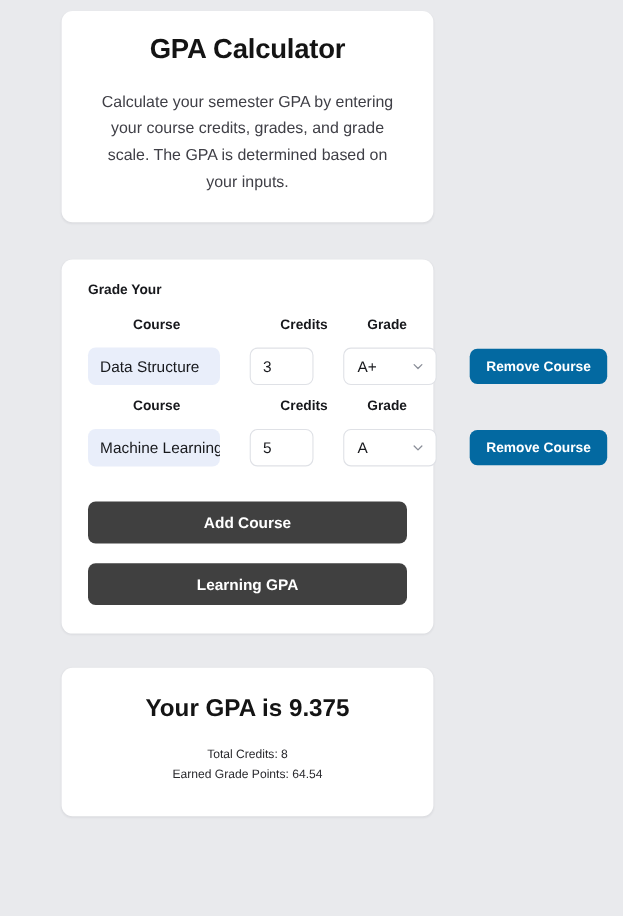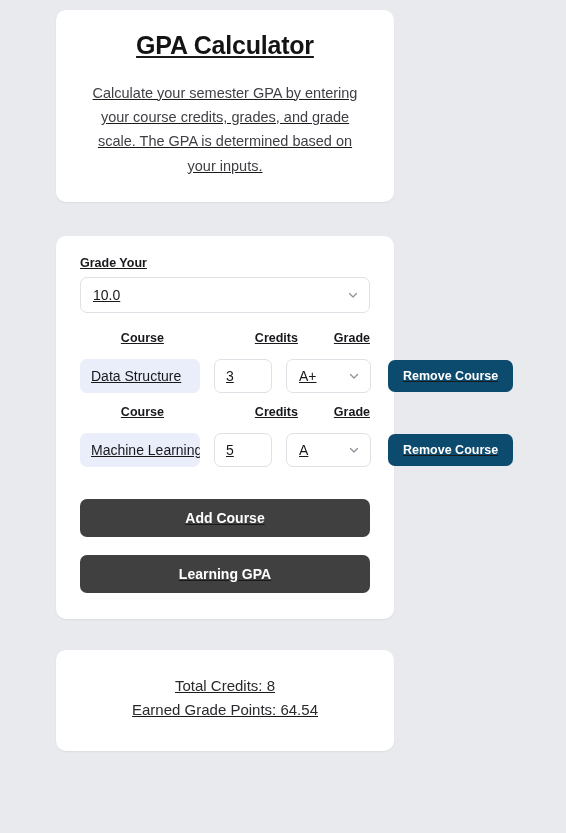--- a/index.html
+++ b/index.html
@@ -12,21 +12,20 @@
     background: #e9eaed;
     font-family: "Liberation Sans", sans-serif;
     color: #1a1a1a;
     overflow: hidden;
   }
   .page {
     width: 450px;
     height: 833px;
     box-sizing: border-box;
     padding: 10px 56px 0 56px;
-    text-decoration: underline;
   }
   .card {
     background: #ffffff;
     border-radius: 10px;
     box-shadow: 0 1px 2px rgba(16, 24, 40, 0.06);
   }
 
   
   .header-card {
     padding: 22px 24px 24px 24px;
@@ -101,20 +100,21 @@
     margin-bottom: 7px;
     justify-content: flex-end;
   }
   .lbl-course { width: 120px; flex: 0 0 120px; }
   .lbl-credits { width: 65px; flex: 0 0 65px; margin-left: 14px; }
   .lbl-grade { flex: 0 0 auto; margin-left: 14px; }
 
   .inputs {
     display: flex;
     align-items: center;
+    gap: 13px;
   }
   .course-input {
     box-sizing: border-box;
     width: 120px;
     flex: 0 0 120px;
     height: 34px;
     background: #e9eefa;
     border: none;
     border-radius: 7px;
     padding: 0 11px;
@@ -160,21 +160,21 @@
     color: #17181c;
     display: flex;
     align-items: center;
   }
   .remove-btn {
     box-sizing: border-box;
     margin-left: 17px;
     flex: 0 0 auto;
     height: 32px;
     padding: 12px 15px;
-    background: #0c4a6e;
+    background: #0369a1;
     border: none;
     border-radius: 7px;
     color: #ffffff;
     font-size: 12.5px;
     font-weight: bold;
     font-family: "Liberation Sans", sans-serif;
     display: flex;
     align-items: center;
     justify-content: center;
     cursor: pointer;
@@ -207,47 +207,39 @@
     text-align: center;
   }
   .result-title {
     font-size: 22px;
     font-weight: bold;
     color: #141414;
     margin: 0 0 22px 0;
     line-height: 1.15;
   }
   .result-line {
-    font-size: 15px;
+    font-size: 11px;
     color: #2a2a2e;
     line-height: 1.62;
   }
 </style>
 </head>
 <body>
 
 <div class="page">
 
   <div class="card header-card">
     <h1 class="app-title">GPA Calculator</h1>
     <p class="app-desc">Calculate your semester GPA by entering your course credits, grades, and grade scale. The GPA is determined based on your inputs.</p>
   </div>
 
   <div class="card form-card">
 
     <div class="scale-row">
       <span class="field-label">Grade Your</span>
-      <div class="select-wrap">
-        <div class="select-box">10.0</div>
-        <span class="chev">
-          <svg viewBox="0 0 12 12" width="12" height="12" fill="none" stroke="#8b8f99" stroke-width="1.2" stroke-linecap="round" stroke-linejoin="round">
-              <path d="M2.5 4.5 L6 8 L9.5 4.5"></path>
-            </svg>
-        </span>
-      </div>
     </div>
 
     <div class="course-row">
       <div class="labels">
         <span class="field-label lbl-course">Course</span>
         <span class="field-label lbl-credits">Credits</span>
         <span class="field-label lbl-grade">Grade</span>
       </div>
       <div class="inputs">
         <div class="course-input">Data Structure</div>
@@ -286,17 +278,18 @@
     </div>
 
     <div class="actions">
       <button class="dark-btn">Add Course</button>
       <button class="dark-btn">Learning GPA</button>
     </div>
 
   </div>
 
   <div class="card result-card">
+    <h2 class="result-title">Your GPA is 9.375</h2>
     <div class="result-line">Total Credits: 8</div>
     <div class="result-line">Earned Grade Points: 64.54</div>
   </div>
 
 </div>
 
 </body></html>

